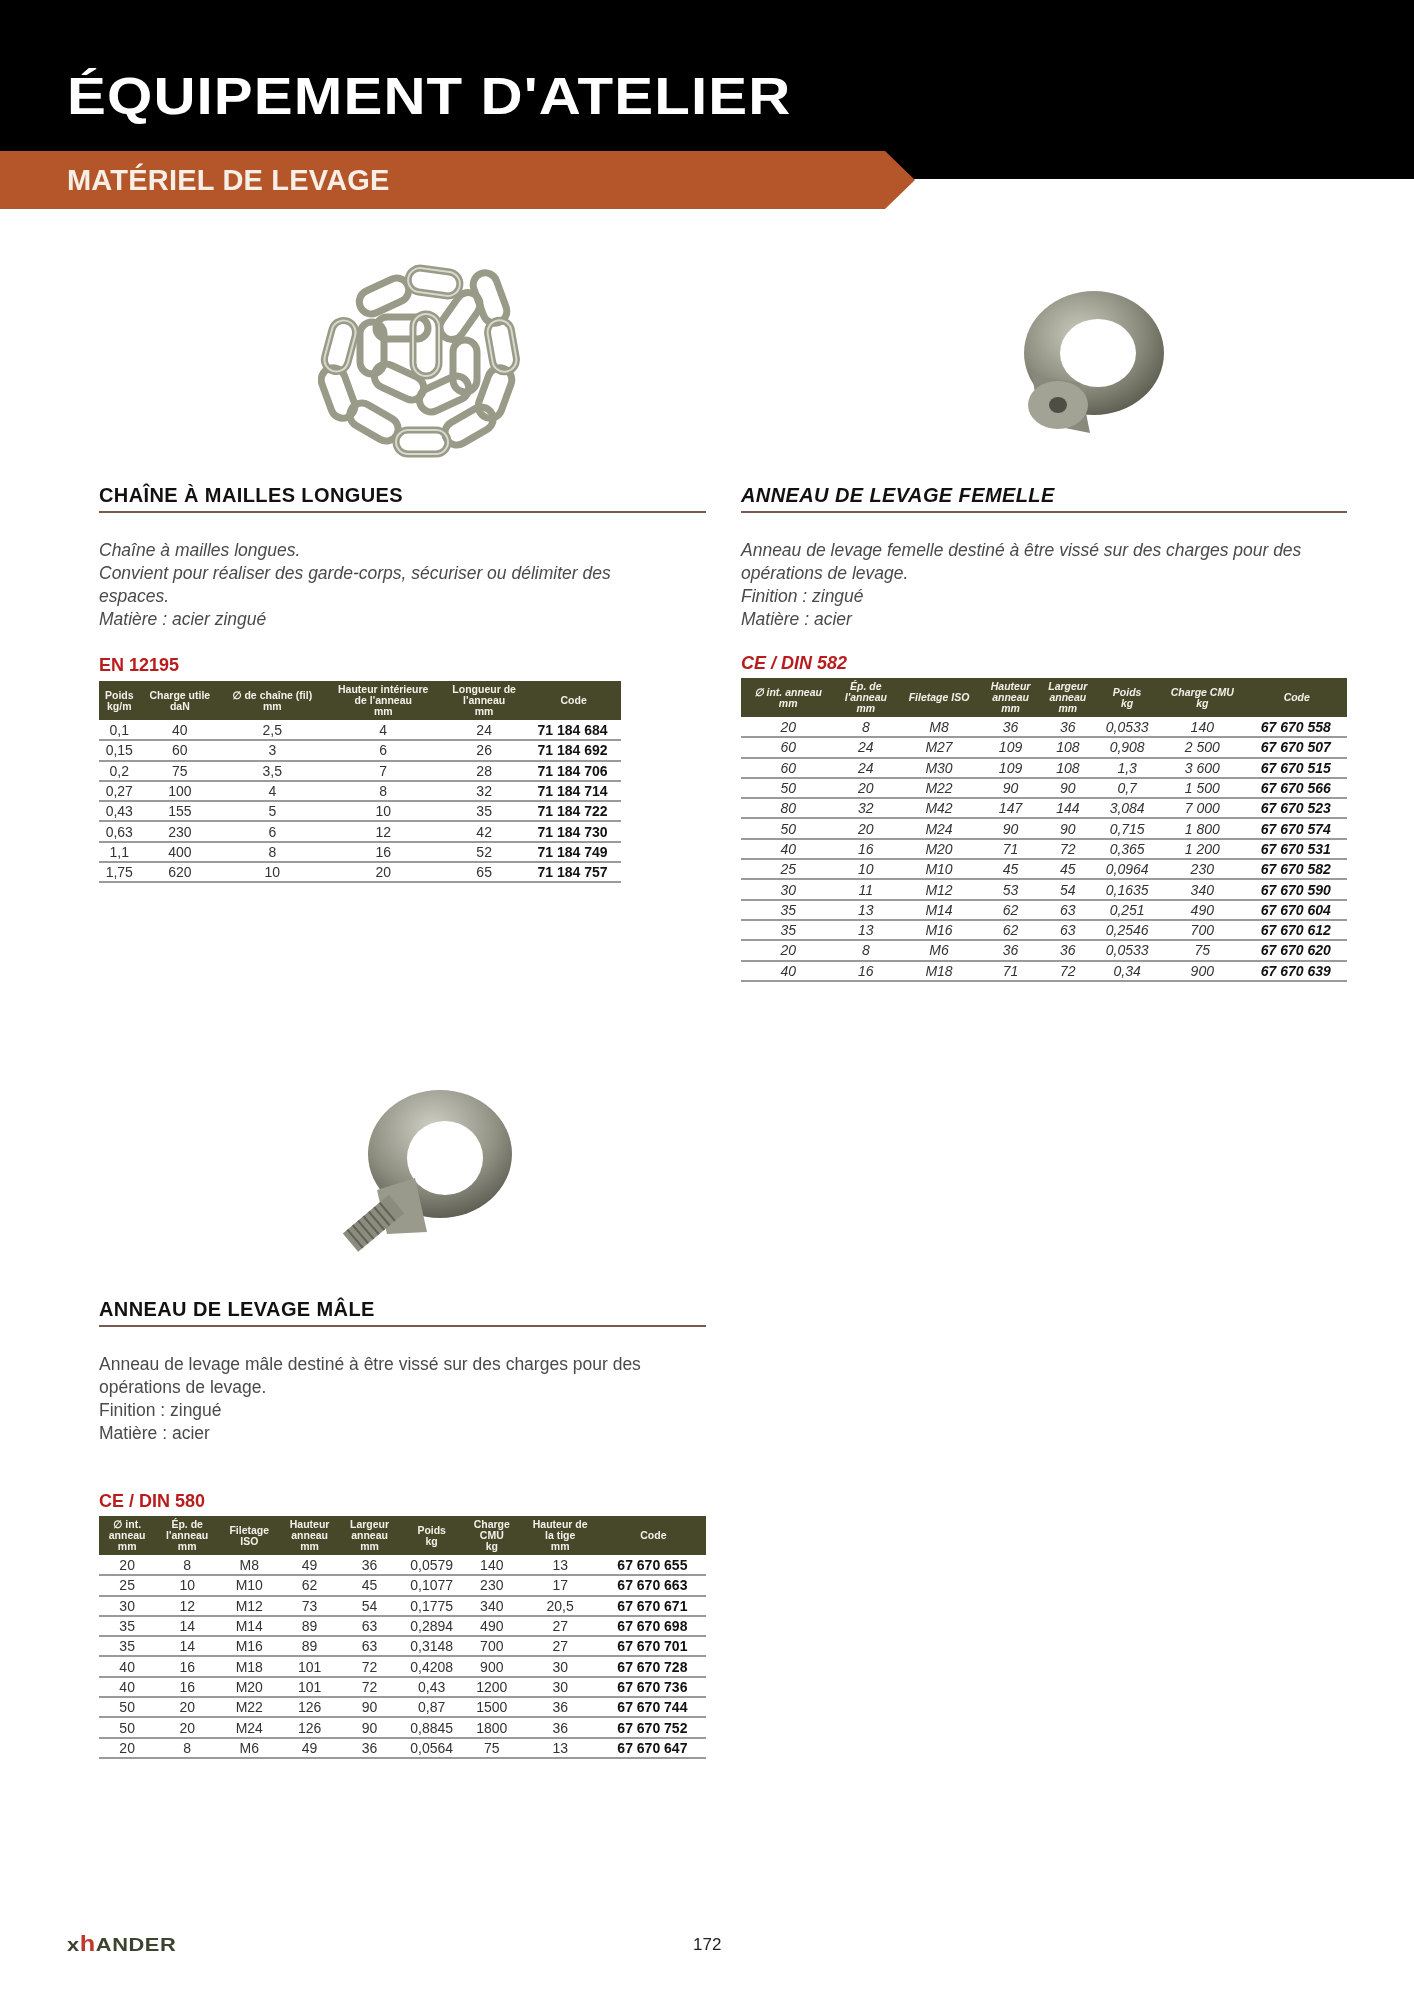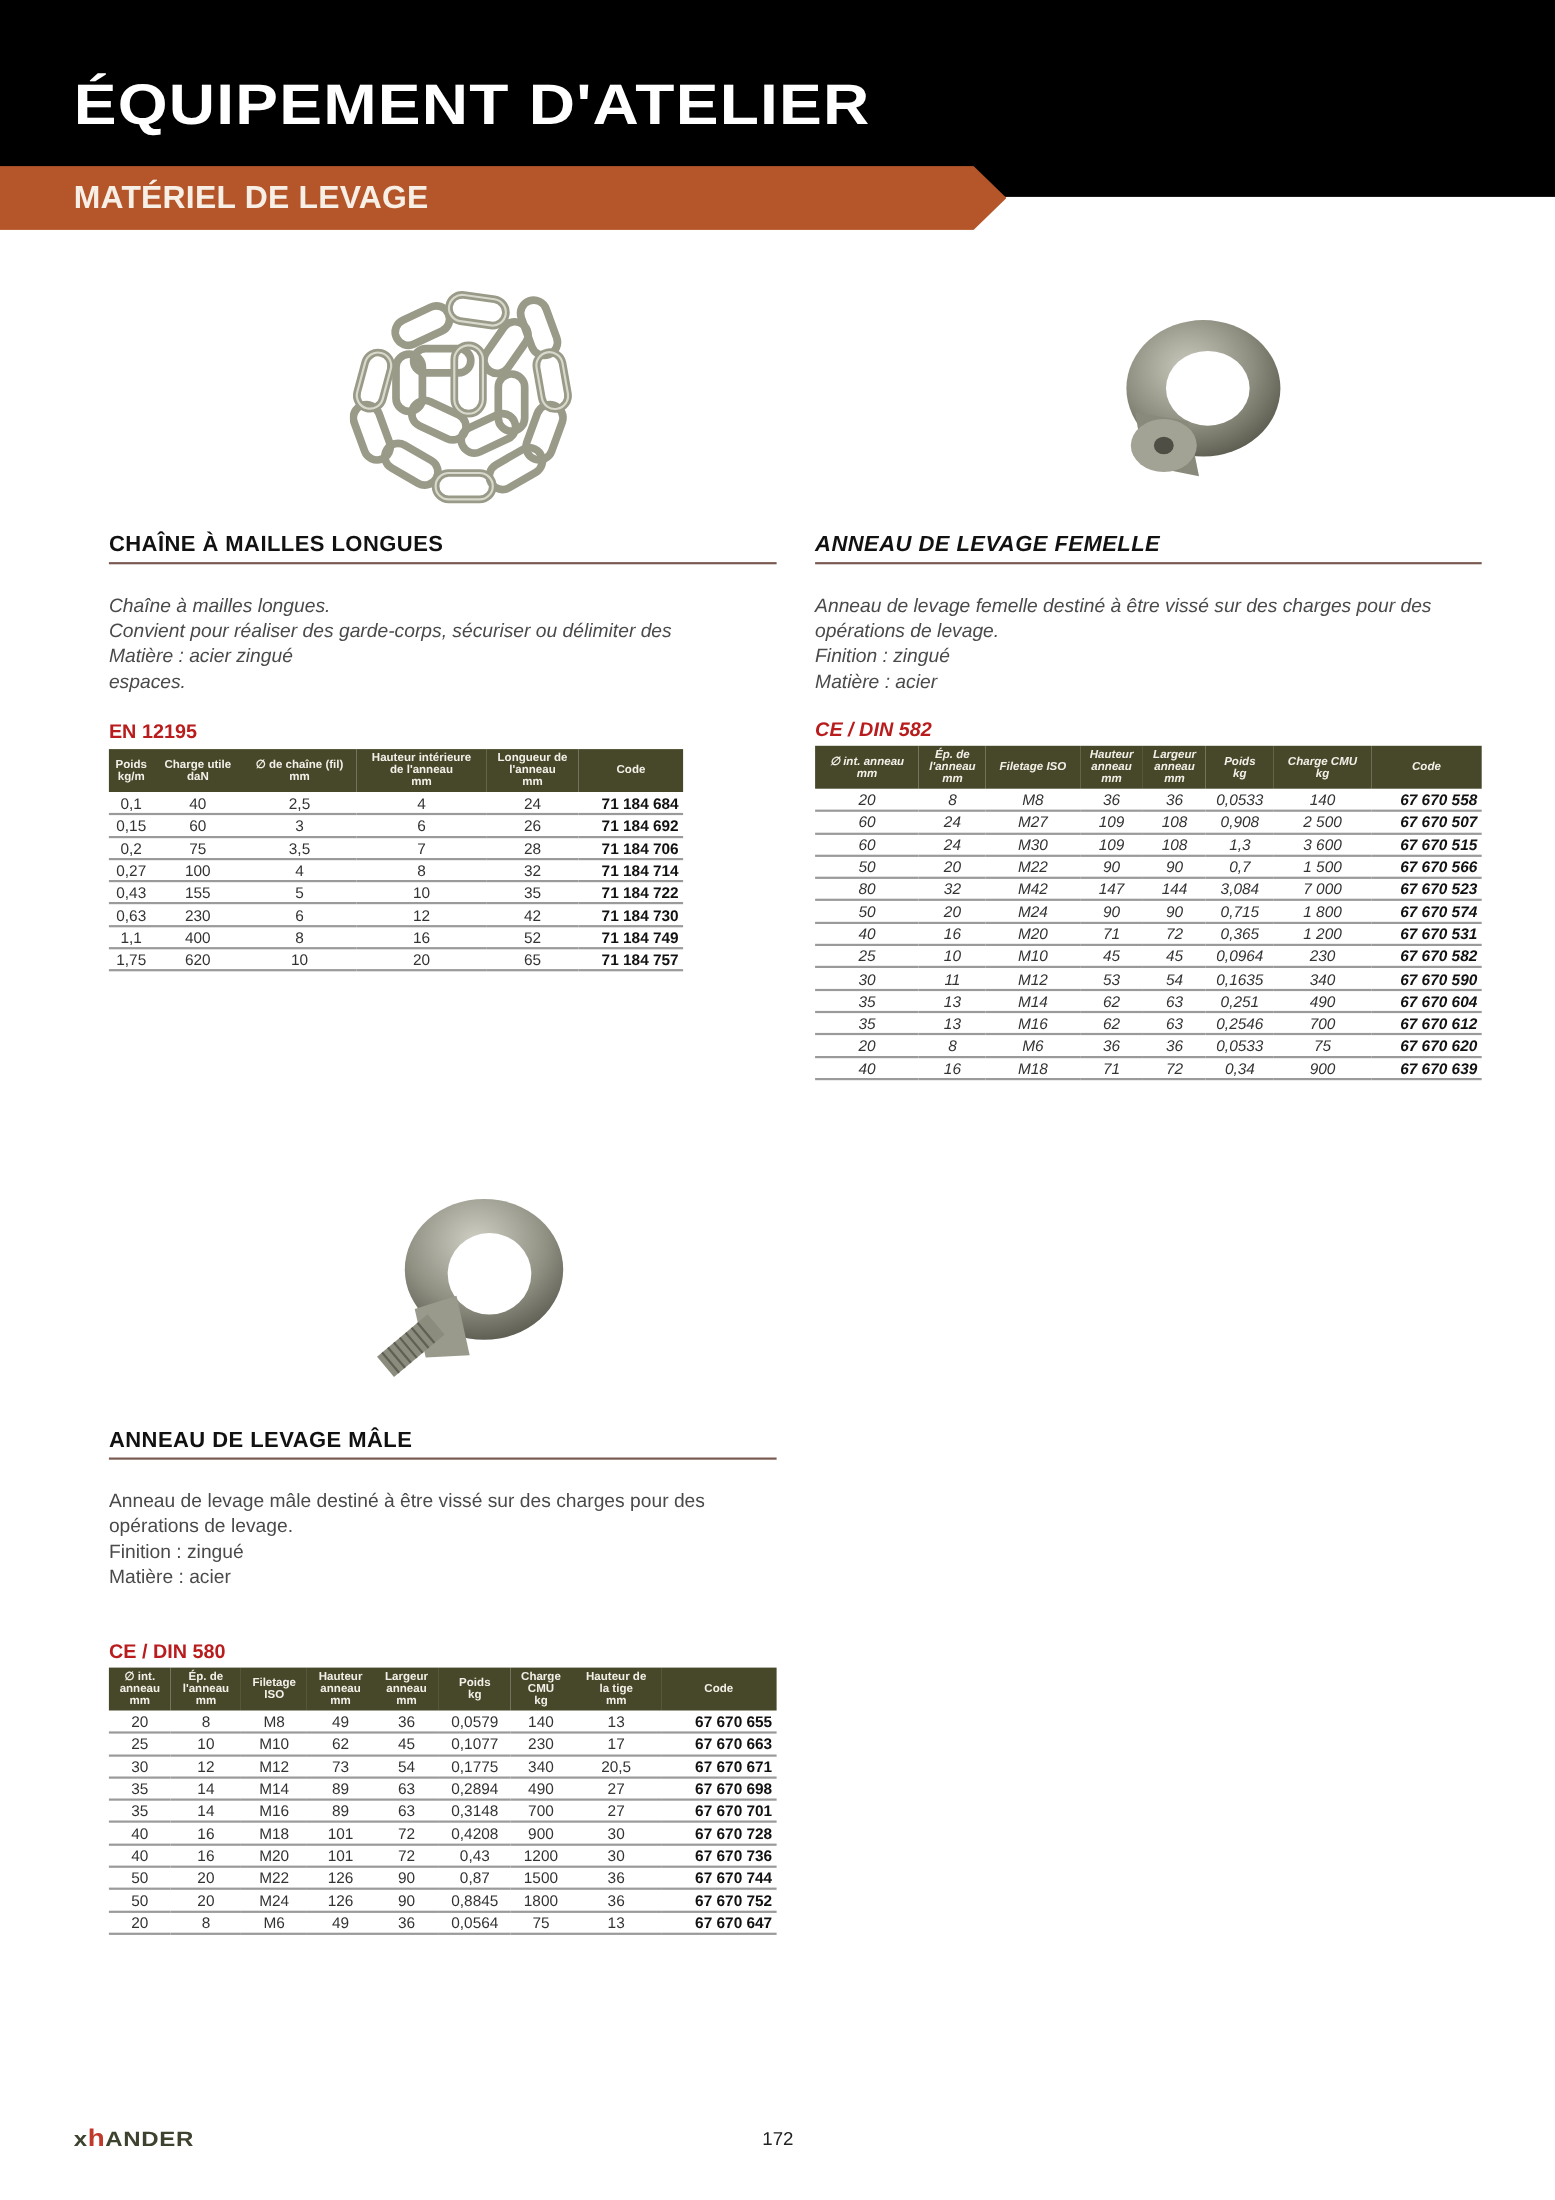--- a/index.html
+++ b/index.html
@@ -18,21 +18,21 @@
   .sec-title { font-weight: 900; font-size: 20px; color: #111; letter-spacing: 0.4px; padding-bottom: 4px; border-bottom: 2px solid #7a5a50; }
   .desc { margin-top: 30px; font-size: 17.5px; line-height: 23px; color: #4a4a4a; }
   .desc div { white-space: nowrap; }
   .norm { font-weight: 700; font-size: 18px; color: #b91c1c; }
 
   .prod-img { position: absolute; }
 
   table.spec { border-collapse: collapse; width: 100%; }
   table.spec thead th { background: #47482a; color: #f2f0e8; font-size: 10.5px; font-weight: 700; line-height: 11px; text-align: center; padding: 3px 2px; vertical-align: middle; }
   table.spec tbody td { font-size: 14px; color: #333; text-align: center; height: 20.3px; padding: 0 2px; border-bottom: 2px solid #9a9a9a; white-space: nowrap; }
-  table.spec tbody td.code { font-weight: 700; color: #111; text-align: right; padding-right: 4px; }
+  table.spec tbody td.code { font-weight: 700; color: #111; text-align: center; padding-right: 4px; }
 
   
   .logo { position: absolute; left: 67px; top: 1931px; font-weight: 900; font-size: 19px; color: #3e4330; letter-spacing: 0.5px; transform: scaleX(1.15); transform-origin: left center; }
   .logo .h { color: #c0392b; font-size: 22px; }
   .page-num { position: absolute; left: 693px; top: 1935px; font-size: 17px; color: #222; }
 </style>
 </head>
 <body>
 
 <div class="hdr-black"></div>
@@ -107,22 +107,22 @@
       <line x1="56" y1="128" x2="56" y2="152"></line>
     </g>
   </g>
 </svg>
 
 <div class="section" style="left:99px;top:484px;width:607px;">
   <div class="sec-title">CHAÎNE À MAILLES LONGUES</div>
   <div class="desc" style="margin-top:26px;font-style:italic;">
     <div>Chaîne à mailles longues.</div>
     <div>Convient pour réaliser des garde-corps, sécuriser ou délimiter des</div>
+    <div>espaces.</div>
     <div>Matière : acier zingué</div>
-    <div>espaces.</div>
   </div>
   <div class="norm" style="margin-top:24px;">EN 12195</div>
   <div style="margin-top:5px;width:522px;">
     <table class="spec" id="t0">
         <thead>
           <tr>
             <th>
               <div>Poids</div>
               <div>kg/m</div>
             </th>

